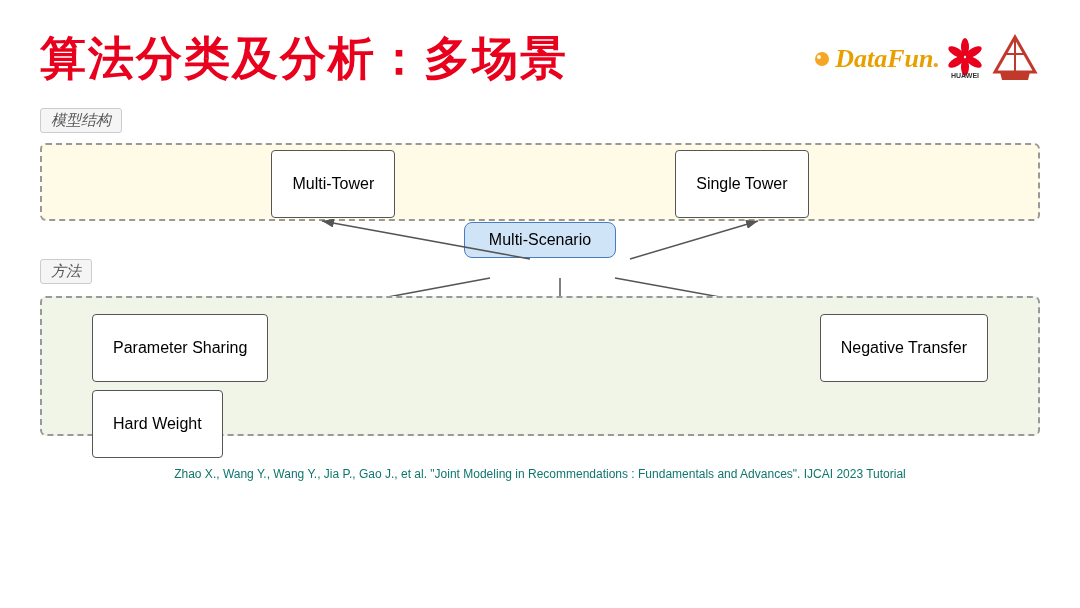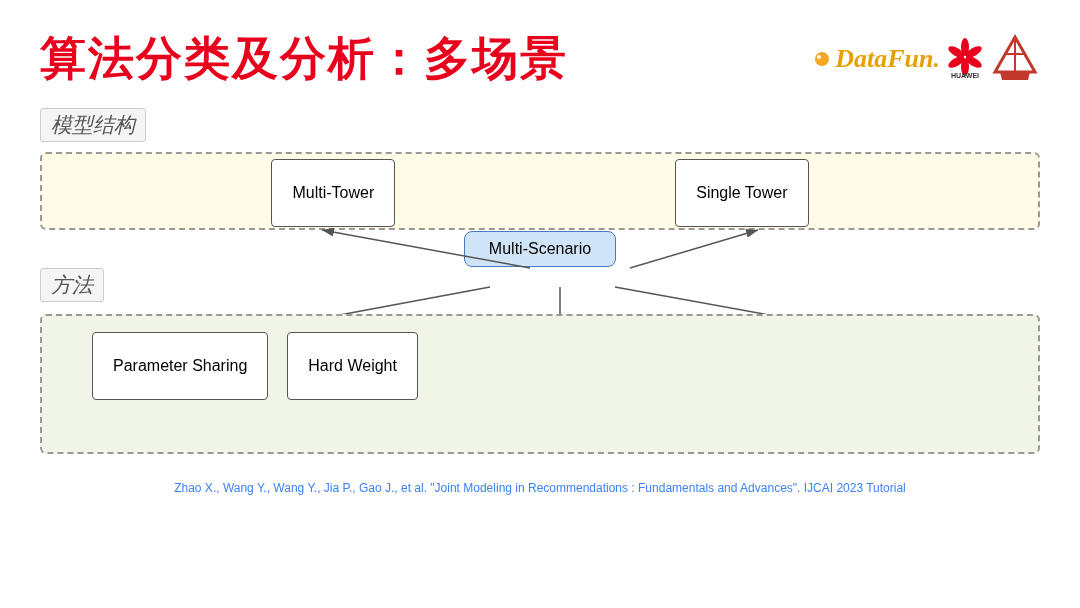--- a/index.html
+++ b/index.html
@@ -42,21 +42,21 @@
 
     
     .datafun-logo {
       display: flex;
       align-items: center;
       gap: 4px;
     }
 
     
     .section-label {
-      font-size: 21px;
+      font-size: 15px;
       color: #555;
       font-style: italic;
       background: #f5f5f5;
       border: 1px solid #ccc;
       padding: 2px 10px;
       display: inline-block;
       border-radius: 3px;
       margin-bottom: 8px;
       font-family: 'SimSun', serif;
     }
@@ -98,26 +98,26 @@
       padding: 8px 24px;
       font-size: 16px;
       text-align: center;
       display: inline-block;
       white-space: nowrap;
     }
 
     
     .footer {
       position: absolute;
-      bottom: 0;
+      bottom: 14px;
       left: 0;
       right: 0;
       text-align: center;
       font-size: 12px;
-      color: #3b82f6;
+      color: #0f766e;
     }
 
     .boxes-area {
       position: relative;
     }
   </style>
 </head>
 <body>
 
 <div class="page">
@@ -210,31 +210,36 @@
     </div>
 
     <div style="margin-bottom:4px;">
       <span class="section-label">方法</span>
     </div>
 
     <div class="dashed-box-bottom" style="height:140px;">
 
       <div style="display:flex; align-items:flex-start; justify-content:space-between; padding: 0 30px;">
 
-        <div style="display:flex; flex-direction:row; align-items:flex-start; gap:19px;">
+        <div style="display:flex; flex-direction:column; align-items:flex-start; gap:8px;">
           <div class="node">
             <span>Parameter Sharing</span>
           </div>
           <div style="display:flex; gap:16px;">
             <div class="node">
               <span>Hard Weight</span>
             </div>
           </div>
         </div>
 
+        <div style="display:flex; flex-direction:column; align-items:center; padding-top:0;">
+          <div class="node">
+            <span>Negative Transfer</span>
+          </div>
+        </div>
 
 
       </div>
     </div>
 
   </div>
 
   <div class="footer">
     <span>Zhao X., Wang Y., Wang Y., Jia P., Gao J., et al. "Joint Modeling in Recommendations : Fundamentals and Advances". IJCAI 2023 Tutorial</span>
   </div>

